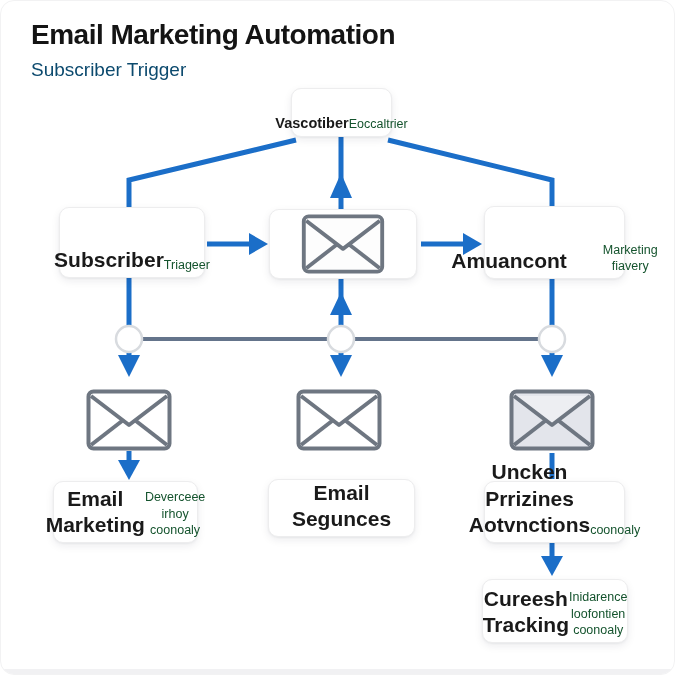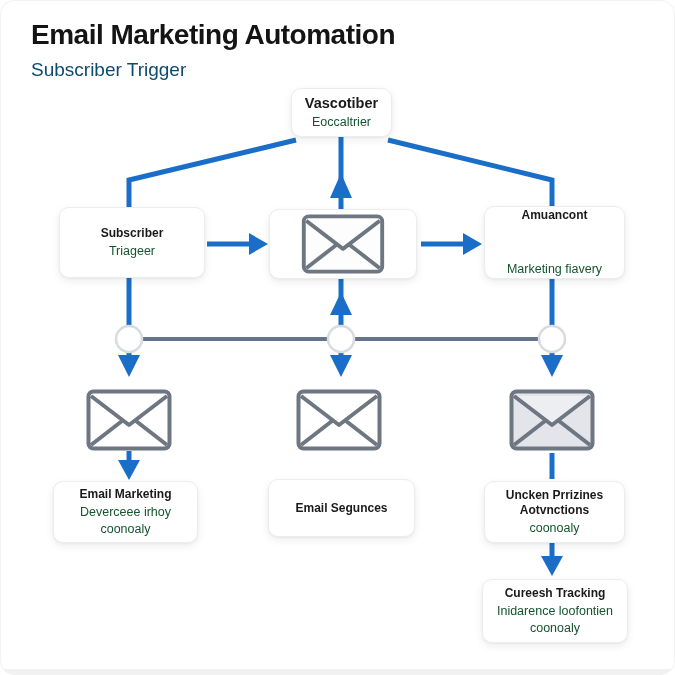--- a/index.html
+++ b/index.html
@@ -9,24 +9,24 @@
     border:1px solid #f2f2f3;border-radius:14px;box-sizing:border-box;
   }
   .edge-strip{position:absolute;left:0;right:0;bottom:0;height:5px;background:#f1f1f3;}
   .header{position:absolute;left:30px;top:18px;}
   .header h1{margin:0;font-size:28px;font-weight:bold;color:#141414;letter-spacing:-0.5px;}
   .header .sub{margin-top:8px;font-size:19px;color:#0c4a6e;}
   .layer{position:absolute;left:0;top:0;width:675px;height:675px;}
   .node{
     position:absolute;background:#fff;border:1px solid #ededee;border-radius:10px;
     box-shadow:0 3px 9px rgba(20,30,50,.08),0 1px 2px rgba(20,30,50,.05);
-    display:flex;flex-direction:column;align-items:center;justify-content:center;
+    display:flex;flex-direction:row;align-items:flex-end;justify-content:center;
     text-align:center;box-sizing:border-box;padding:4px 8px;
   }
-  .node .t{font-weight:bold;font-size:12px;color:#1a1a1a;line-height:1.25;}
+  .node .t{font-weight:bold;font-size:21px;color:#1a1a1a;line-height:1.25;}
   .node .s{font-size:12.5px;color:#14532d;line-height:1.3;margin-top:2px;}
   .node.small .t{font-size:14.5px;}
   
   .n-top{left:290px;top:87px;width:101px;height:49px;}
   .n-subscriber{left:58px;top:206px;width:146px;height:71px;}
   .n-envbox{left:268px;top:208px;width:148px;height:70px;}
   .n-audience{left:483px;top:205px;width:141px;height:73px;gap:36px;}
   .n-emailmkt{left:52px;top:480px;width:145px;height:62px;}
   .n-sequences{left:267px;top:478px;width:147px;height:58px;}
   .n-uncken{left:483px;top:480px;width:141px;height:62px;}

